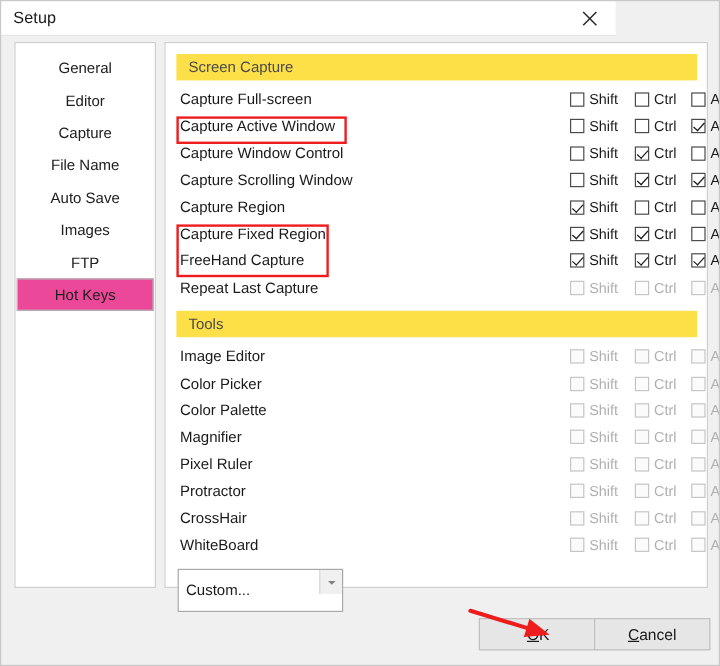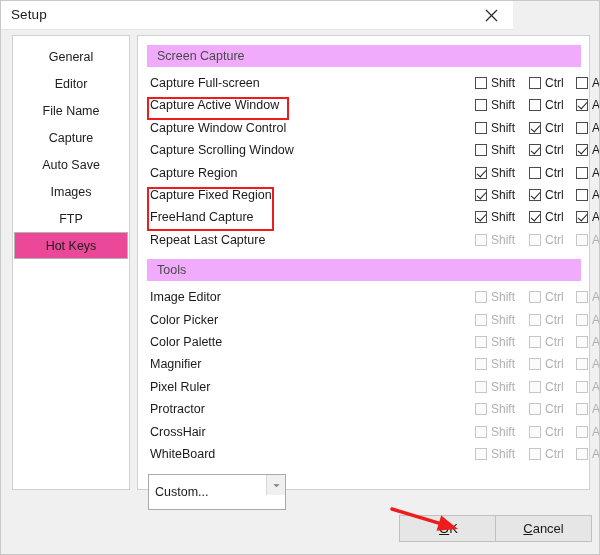--- a/index.html
+++ b/index.html
@@ -61,21 +61,21 @@
   
   #panel {
     position: absolute; left: 136px; top: 34px;
     width: 453px; height: 455px;
     background: #ffffff;
     border: 1px solid #d0d0d0;
   }
   .group-header {
     position: absolute;
     left: 9px; width: 434px; height: 22px;
-    background: #f0abfc;
+    background: #fde047;
     display: flex; align-items: center;
     padding-left: 10px;
     font-size: 12.5px;
     color: #4a4a4a;
   }
   .row {
     position: absolute;
     left: 0; width: 453px; height: 22px;
   }
   .row-label {
@@ -176,24 +176,24 @@
   </div>
 
   <div id="sidebar">
       <div class="side-item first">
         <span>General</span>
       </div>
       <div class="side-item">
         <span>Editor</span>
       </div>
       <div class="side-item">
+        <span>Capture</span>
+      </div>
+      <div class="side-item">
         <span>File Name</span>
-      </div>
-      <div class="side-item">
-        <span>Capture</span>
       </div>
       <div class="side-item">
         <span>Auto Save</span>
       </div>
       <div class="side-item">
         <span>Images</span>
       </div>
       <div class="side-item">
         <span>FTP</span>
       </div>

